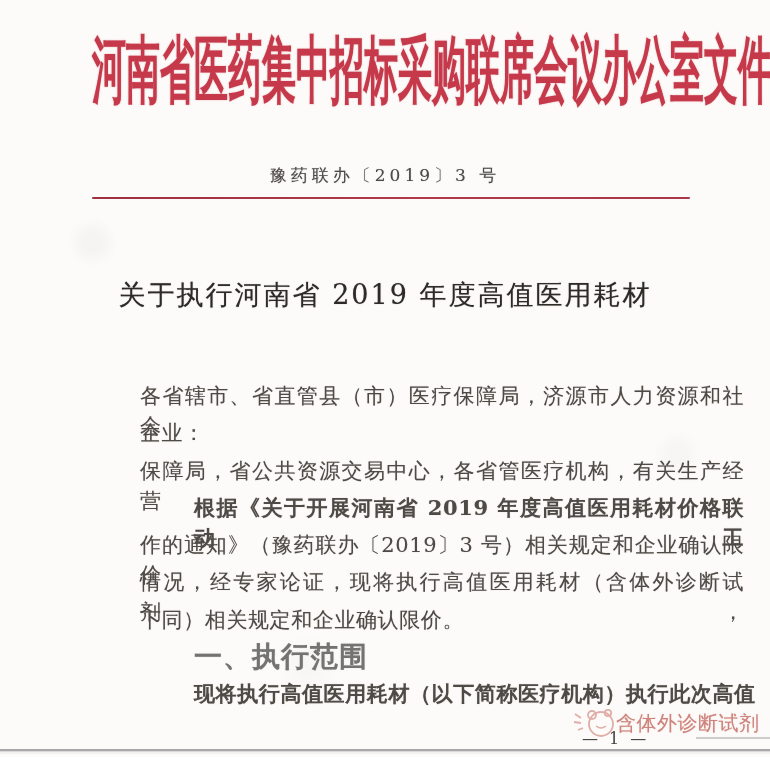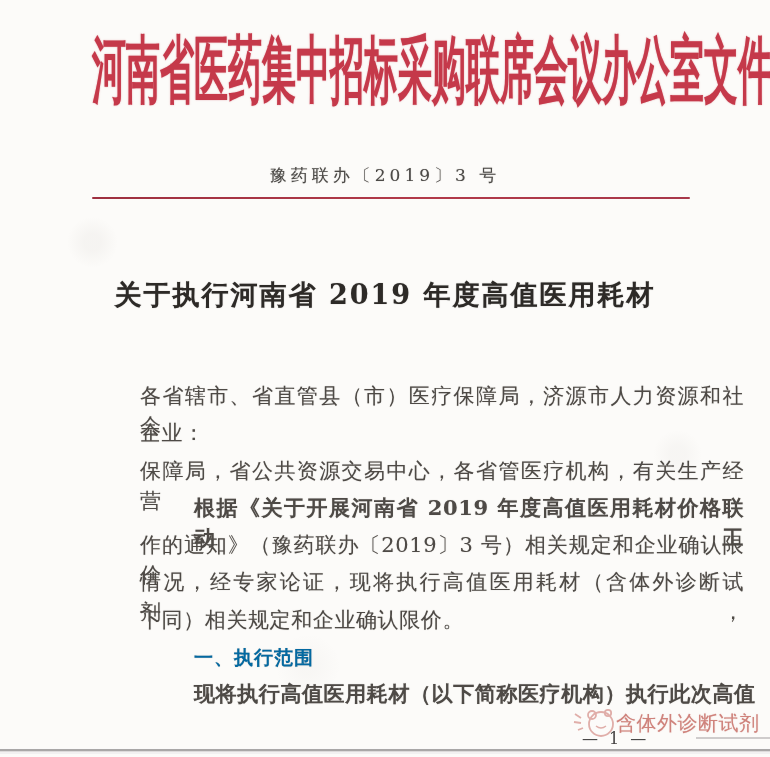--- a/index.html
+++ b/index.html
@@ -62,21 +62,21 @@
     background: linear-gradient(90deg, #9e3040, #b23a49 55%, #a8384a);
     border-radius: 1px;
   }
 
   
   .doc-title {
     position: absolute;
     left: 0; top: 272px;
     width: 100%;
     text-align: center;
-    font-weight: 700;
+    font-weight: 400;
     font-size: 27px;
     line-height: 45px;
     letter-spacing: 2px;
     color: #2d2a27;
     text-shadow: 0 0 1px rgba(45,42,39,0.45);
   }
 
   
   .doc-body {
     position: absolute;
@@ -96,22 +96,22 @@
   }
   .bl.fill {
     white-space: normal;
     text-align: justify;
     text-align-last: justify;
   }
   .bl.ind { padding-left: 54px; font-weight: bold; }
   .bl.sec {
     font-family: "DejaVu Sans", "Liberation Sans", sans-serif;
     font-weight: 700;
-    font-size: 19px;
-    color: #0369a1;
+    font-size: 28px;
+    color: #737373;
     letter-spacing: 1px;
   }
 
   
   .seal {
     position: absolute;
     left: 570px; top: 702px;
     width: 52px; height: 42px;
     opacity: 0.75;
   }

